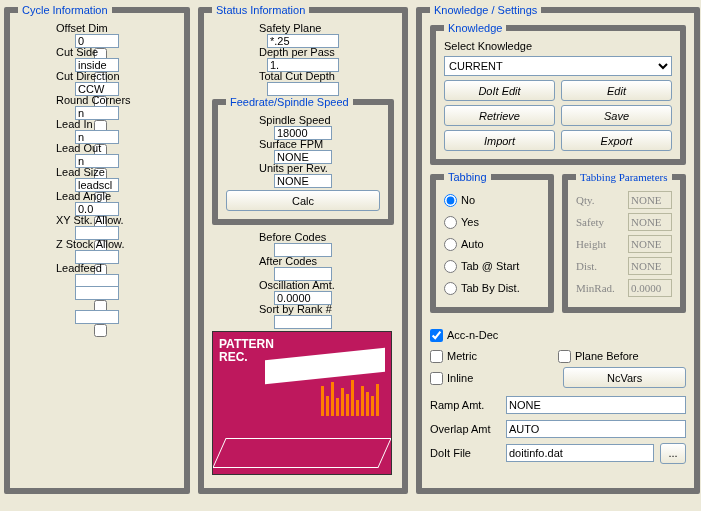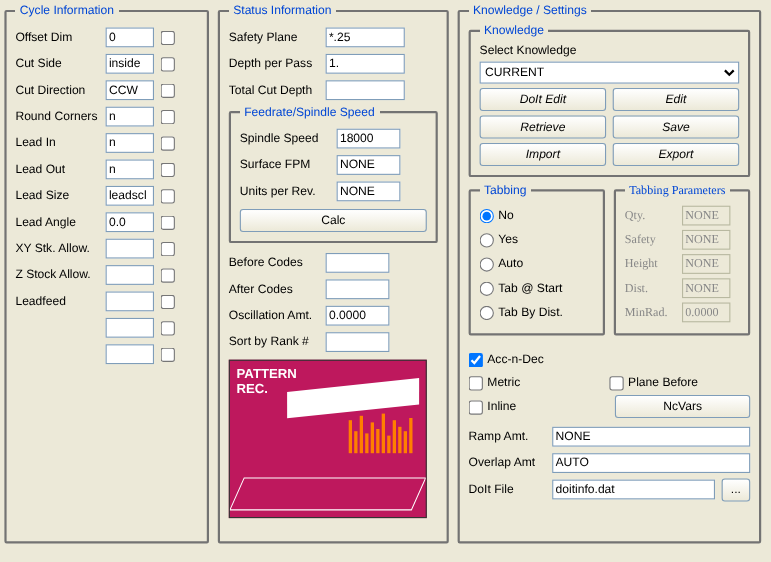--- a/index.html
+++ b/index.html
@@ -8,35 +8,36 @@
     padding: 4px;
     font-family: "Tahoma", "Segoe UI", sans-serif;
     font-size: 11px;
     background: #ECE9D8;
     color: #000;
     width: 701px;
   }
   .columns { display: flex; gap: 8px; }
   .col { display: flex; flex-direction: column; }
   fieldset {
-    border: 2px solid #737373;
+    border: 6px solid #737373;
     border-radius: 2px;
     margin: 0 0 6px 0;
     padding: 6px 8px 8px 8px;
     background: #ECE9D8;
   }
   legend {
     color: #0046D5;
     padding: 0 4px;
     font-size: 11px;
   }
   .row {
     display: flex;
     align-items: center;
     height: 24px;
+    flex-direction: column;
   }
   .lbl { width: 82px; flex-shrink: 0; }
   .lbl-wide { width: 88px; flex-shrink: 0; }
   .lbl-narrow { width: 70px; flex-shrink: 0; }
   input[type="text"] {
     border: 1px solid #7F9DB9;
     background: #fff;
     height: 18px;
     padding: 0 2px;
     font-family: inherit;

